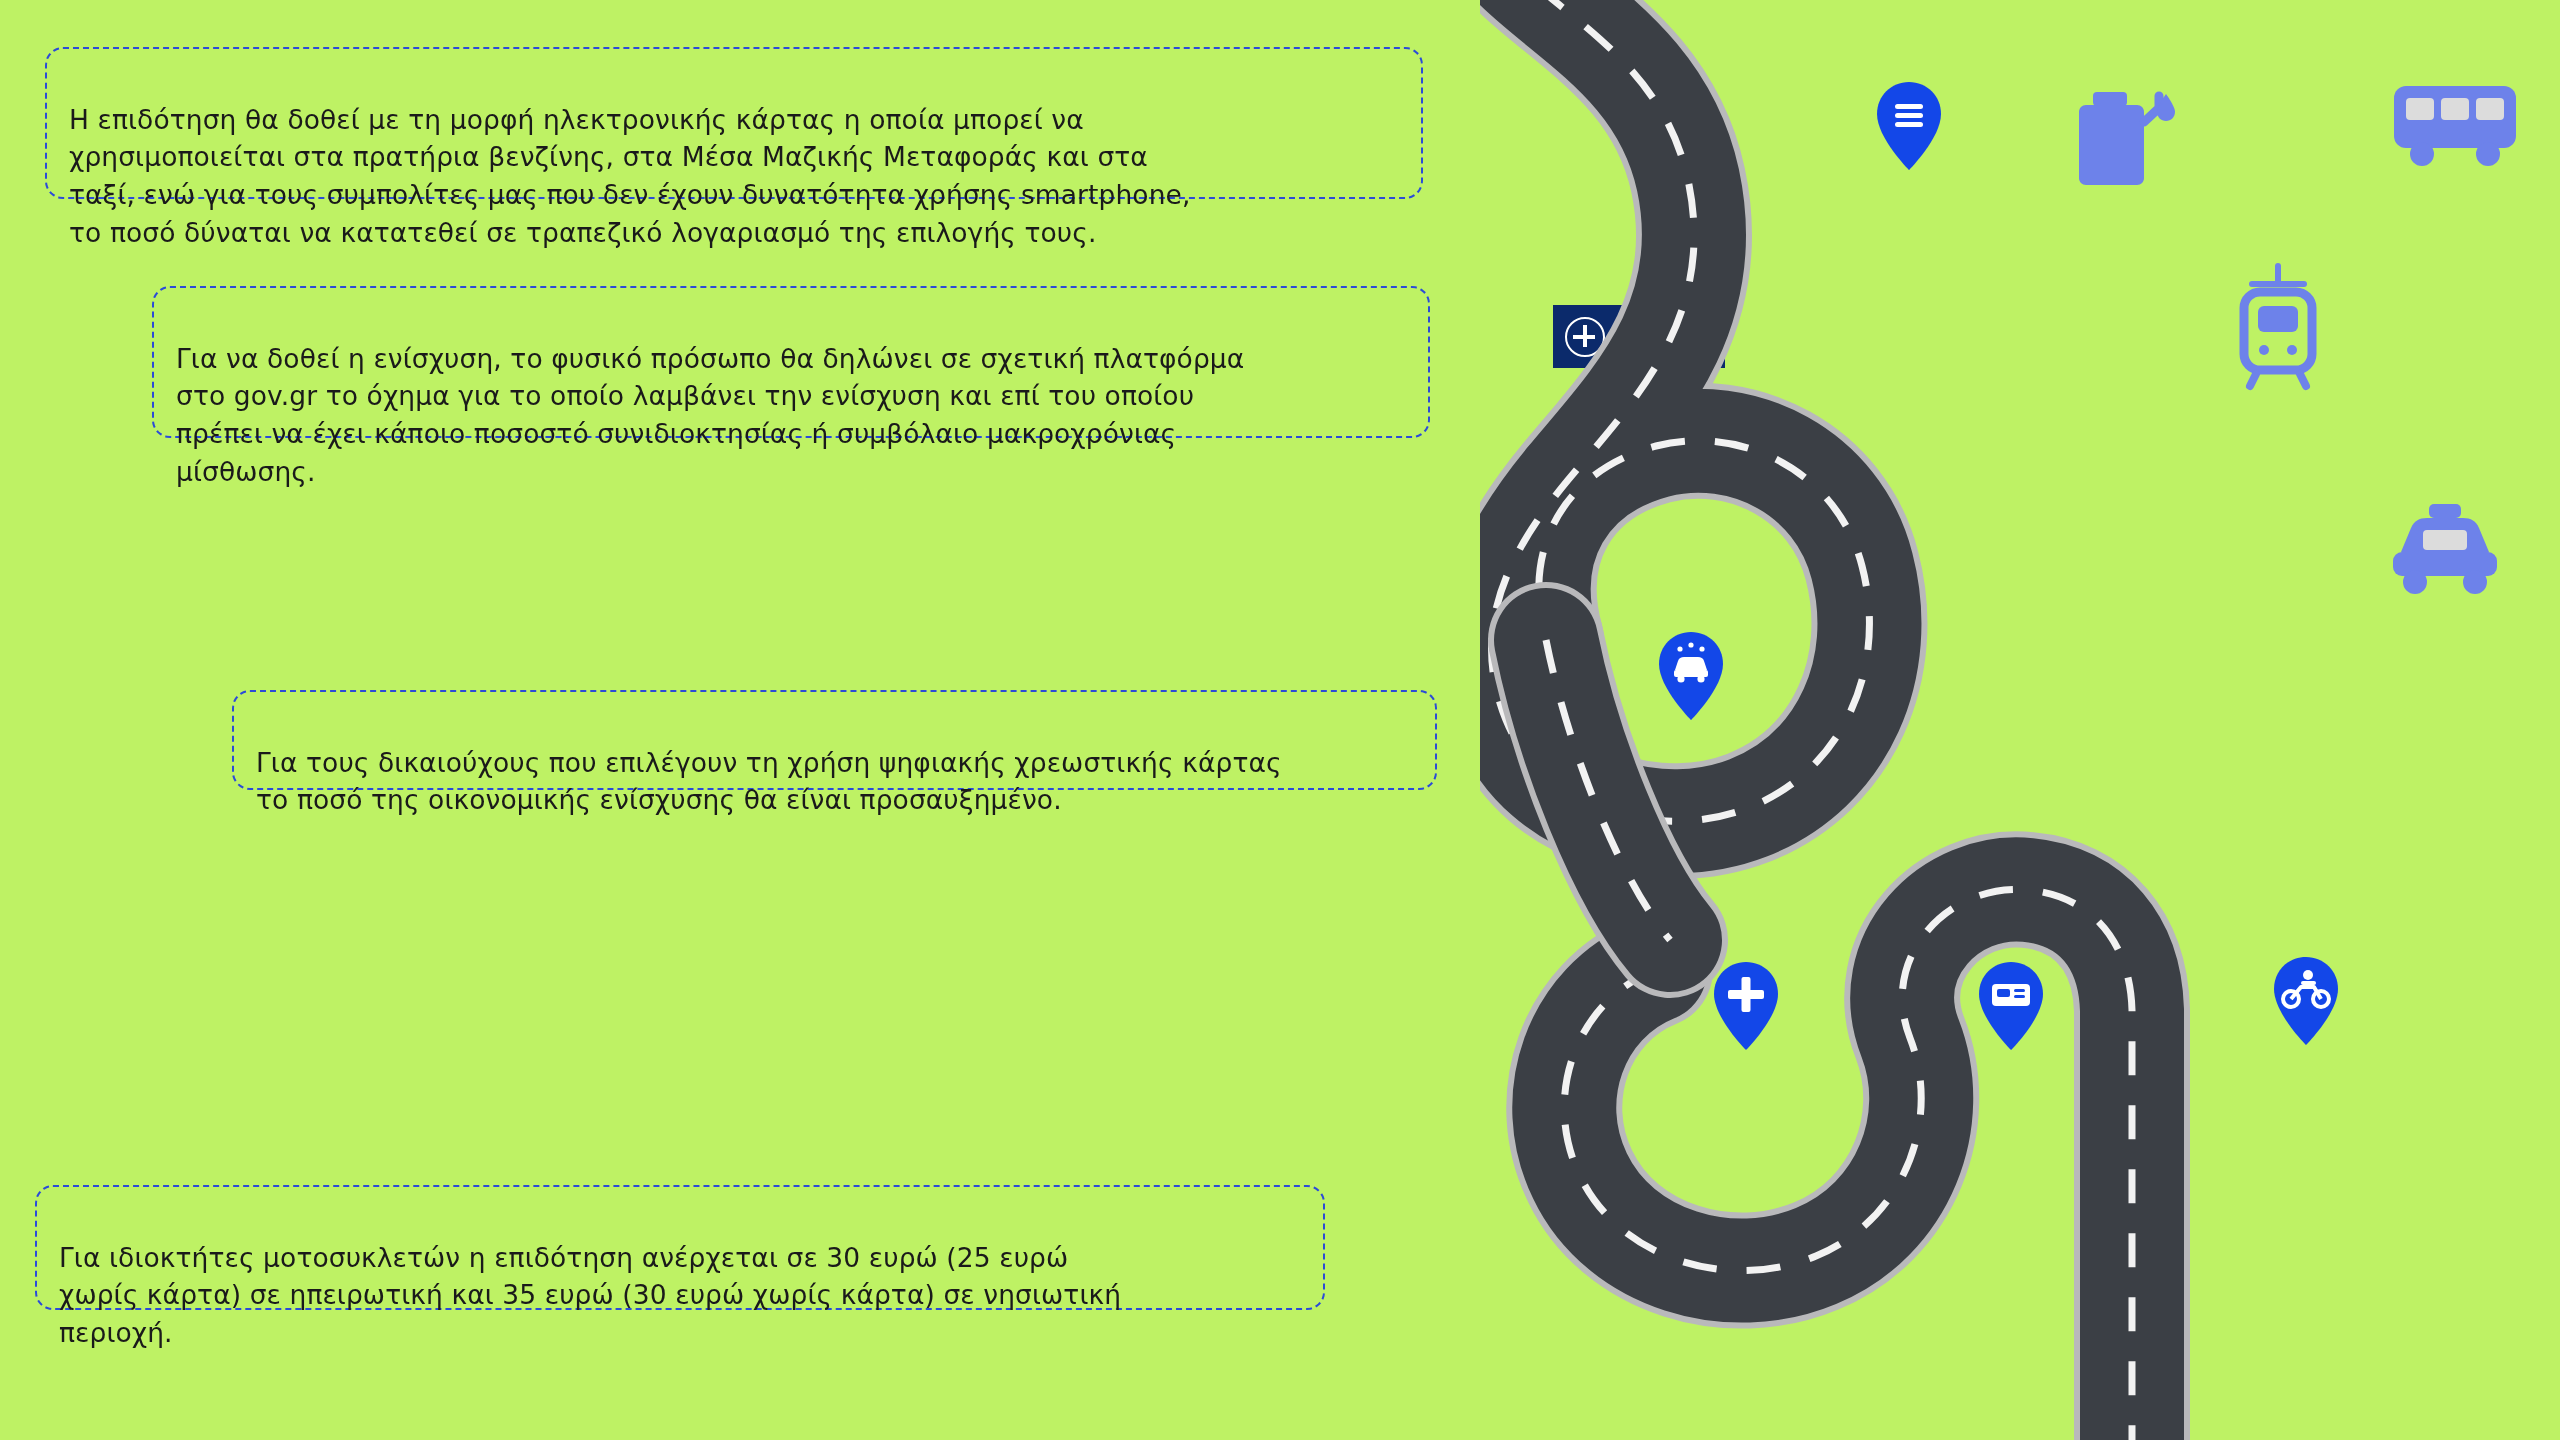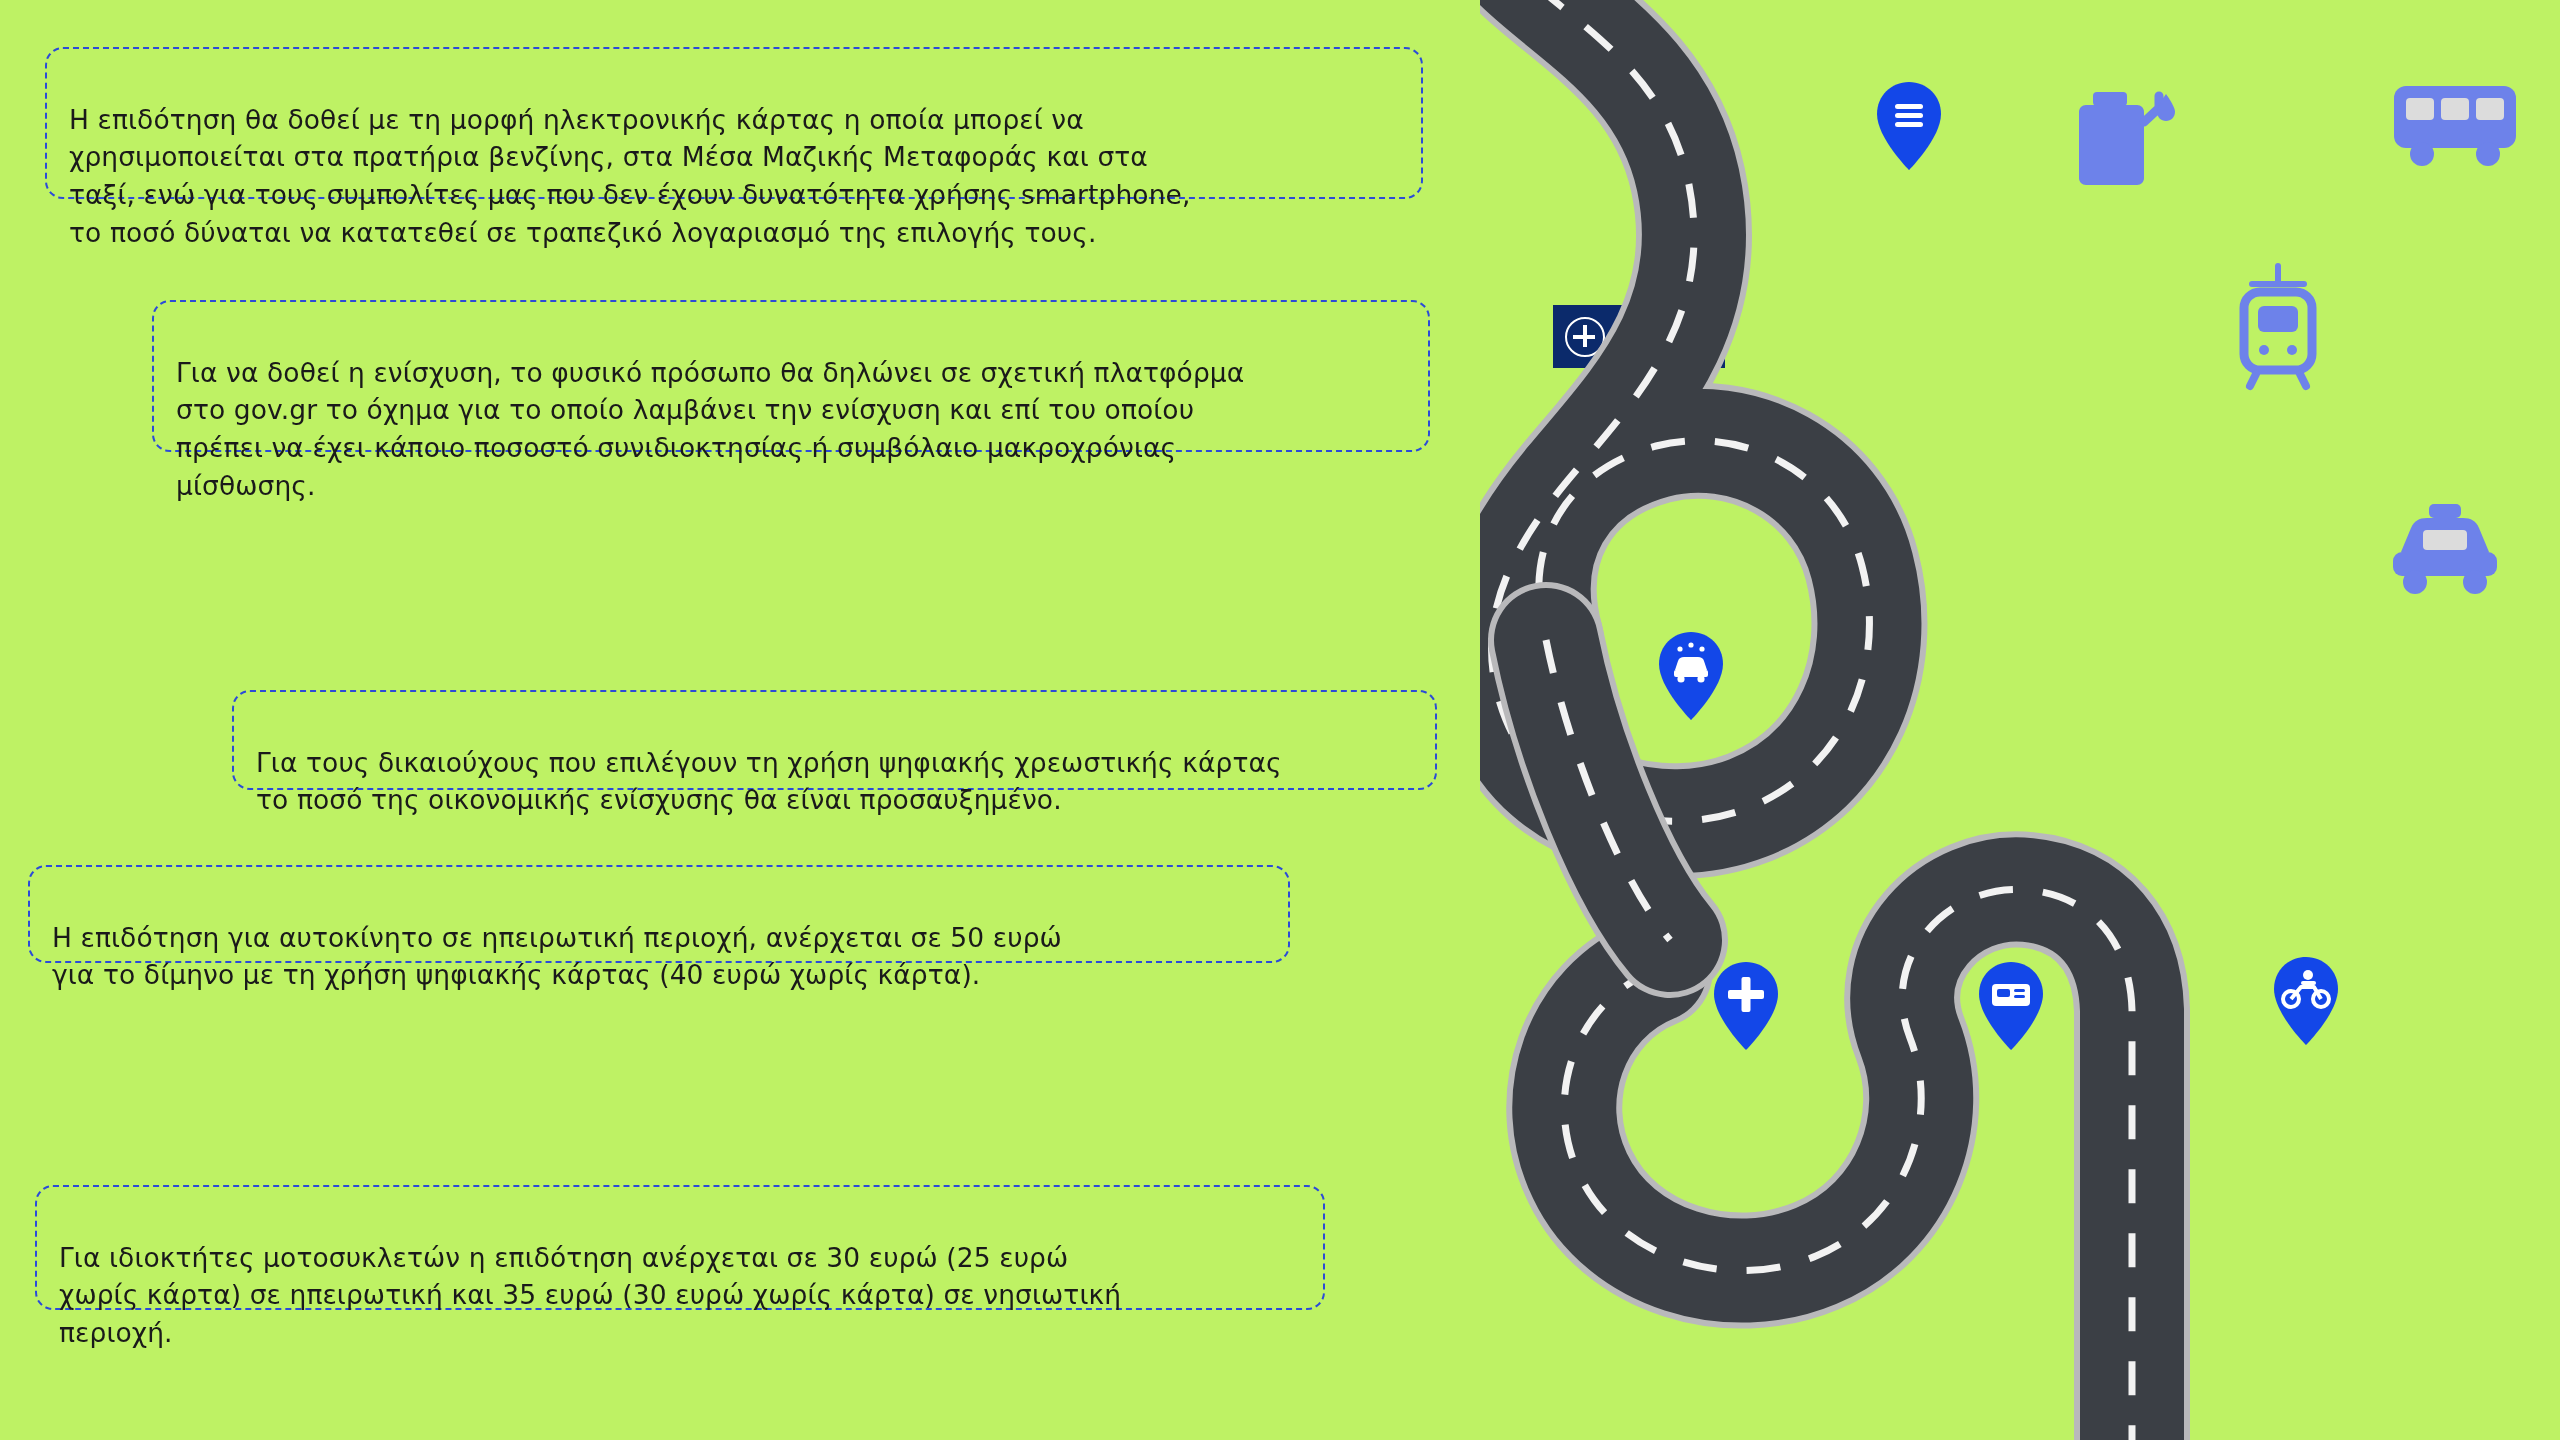--- a/index.html
+++ b/index.html
@@ -121,37 +121,33 @@
 
   <div class="callouts">
 
     <div class="callout" style="left:45px; top:47px; width:1378px; height:152px;">
       <span>Η επιδότηση θα δοθεί με τη μορφή ηλεκτρονικής κάρτας η οποία μπορεί να
 χρησιμοποιείται στα πρατήρια βενζίνης, στα Μέσα Μαζικής Μεταφοράς και στα
 ταξί, ενώ για τους συμπολίτες μας που δεν έχουν δυνατότητα χρήσης smartphone,
 το ποσό δύναται να κατατεθεί σε τραπεζικό λογαριασμό της επιλογής τους.</span>
     </div>
 
-    <div class="callout" style="left:152px; top:300px; width:1278px; height:152px;">
+    <div class="callout" style="left:152px; top:286px; width:1278px; height:152px;">
       <span>Για να δοθεί η ενίσχυση, το φυσικό πρόσωπο θα δηλώνει σε σχετική πλατφόρμα
 στο gov.gr το όχημα για το οποίο λαμβάνει την ενίσχυση και επί του οποίου
 πρέπει να έχει κάποιο ποσοστό συνιδιοκτησίας ή συμβόλαιο μακροχρόνιας
 μίσθωσης.</span>
     </div>
 
 
     <div class="callout" style="left:232px; top:690px; width:1205px; height:100px;">
       <span>Για τους δικαιούχους που επιλέγουν τη χρήση ψηφιακής χρεωστικής κάρτας
 το ποσό της οικονομικής ενίσχυσης θα είναι προσαυξημένο.</span>
     </div>
 
-    <div class="callout" style="left:28px; top:865px; width:1262px; height:98px;">
-      <span>Η επιδότηση για αυτοκίνητο σε ηπειρωτική περιοχή, ανέρχεται σε 50 ευρώ
-για το δίμηνο με τη χρήση ψηφιακής κάρτας (40 ευρώ χωρίς κάρτα).</span>
-    </div>
 
 
     <div class="callout" style="left:35px; top:1185px; width:1290px; height:125px;">
       <span>Για ιδιοκτήτες μοτοσυκλετών η επιδότηση ανέρχεται σε 30 ευρώ (25 ευρώ
 χωρίς κάρτα) σε ηπειρωτική και 35 ευρώ (30 ευρώ χωρίς κάρτα) σε νησιωτική
 περιοχή.</span>
     </div>
 
   </div>
 

